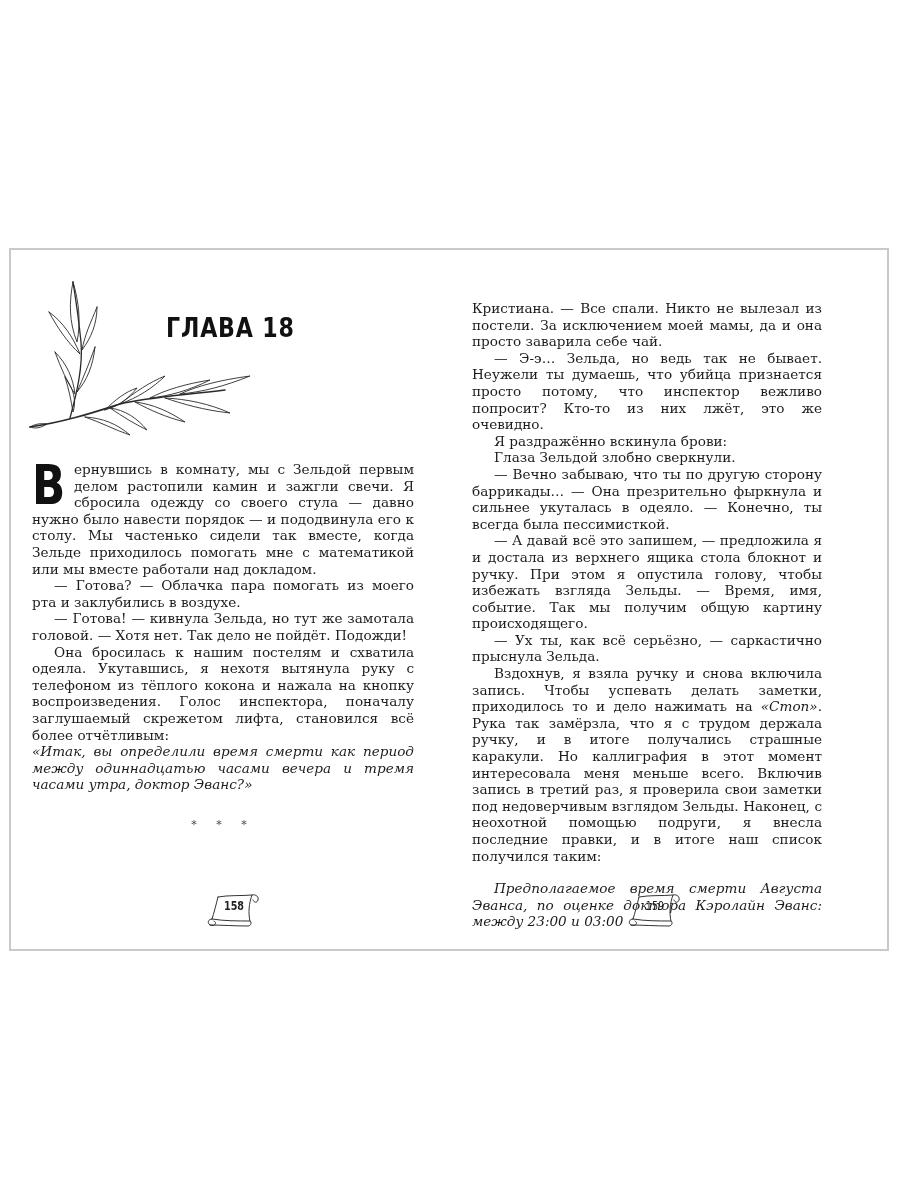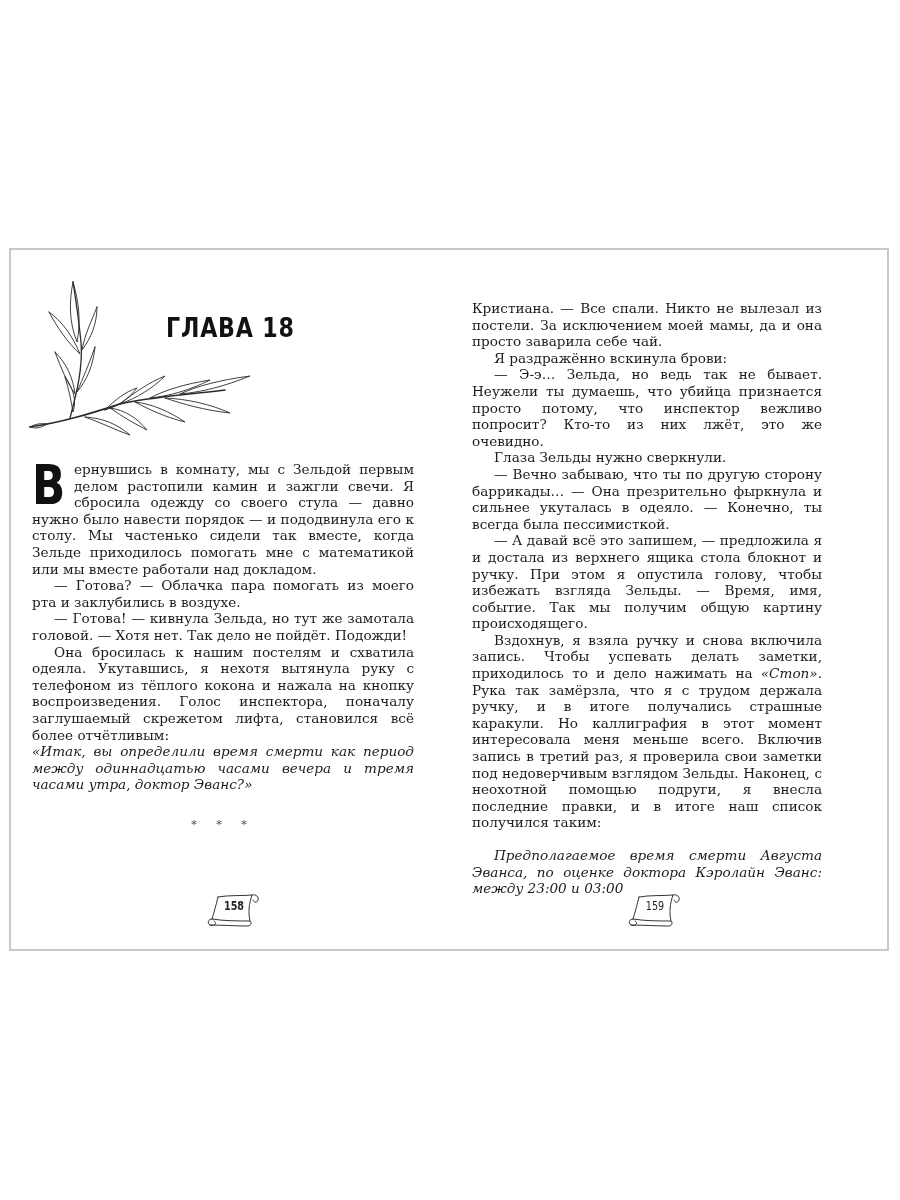--- a/index.html
+++ b/index.html
@@ -166,25 +166,26 @@
         <path d="M8 28 C4 28, 3 32, 6 34 C10 36, 14 32, 10 30"></path>
         <path d="M8 28 C20 30, 34 30, 46 30 C48 31, 47 35, 44 35 C30 35, 18 34, 6 34"></path>
       </svg>
       <span class="num">158</span>
     </div>
   </div>
 
   <div class="page page-right">
     <div class="text-block right-text">
       <p class="noindent">Кристиана. — Все спали. Никто не вылезал из постели. За исключением моей мамы, да и она просто заварила себе чай.</p>
+      <p>— Э-э… Зельда, но ведь так не бывает. Неужели ты думаешь, что убийца признается просто потому, что инспектор вежливо попросит? Кто-то из них лжёт, это же очевидно.</p>
       <p>Я раздражённо вскинула брови:</p>
-      <p>— Э-э… Зельда, но ведь так не бывает. Неужели ты думаешь, что убийца признается просто потому, что инспектор вежливо попросит? Кто-то из них лжёт, это же очевидно.</p>
-      <p>Глаза Зельды нужно сверкнули.</p>
+      <p>Глаза Зельдой злобно сверкнули.</p>
       <p>— Вечно забываю, что ты по другую сторону баррикады… — Она презрительно фыркнула и сильнее укуталась в одеяло. — Конечно, ты всегда была пессимисткой.</p>
       <p>— А давай всё это запишем, — предложила я и достала из верхнего ящика стола блокнот и ручку. При этом я опустила голову, чтобы избежать взгляда Зельды. — Время, имя, событие. Так мы получим общую картину происходящего.</p>
+      <p>— Ух ты, как всё серьёзно, — саркастично прыснула Зельда.</p>
       <p><span>Вздохнув, я взяла ручку и снова включила запись. Чтобы успевать делать заметки, приходилось то и дело нажимать на </span><em>«Стоп»</em><span>. Рука так замёрзла, что я с трудом держала ручку, и в итоге получались страшные каракули. Но каллиграфия в этот момент интересовала меня меньше всего. Включив запись в третий раз, я проверила свои заметки под недоверчивым взглядом Зельды. Наконец, с неохотной помощью подруги, я внесла последние правки, и в итоге наш список получился таким:</span></p>
       <p class="italic spacer-before">Предполагаемое время смерти Августа Эванса, по оценке доктора Кэролайн Эванс: между 23:00 и 03:00</p>
     </div>
 
     <div class="page-number">
       <svg width="58" height="38" viewBox="0 0 58 38" xmlns="http://www.w3.org/2000/svg" fill="none" stroke="#333" stroke-width="1" stroke-linecap="round">
         <path d="M14 6 C24 4, 38 5, 48 4 C52 3, 55 6, 54 9 C53 12, 50 12, 49 9"></path>
         <path d="M48 4 C45 12, 44 22, 46 30"></path>
         <path d="M14 6 C12 14, 10 22, 8 28"></path>
         <path d="M8 28 C4 28, 3 32, 6 34 C10 36, 14 32, 10 30"></path>

